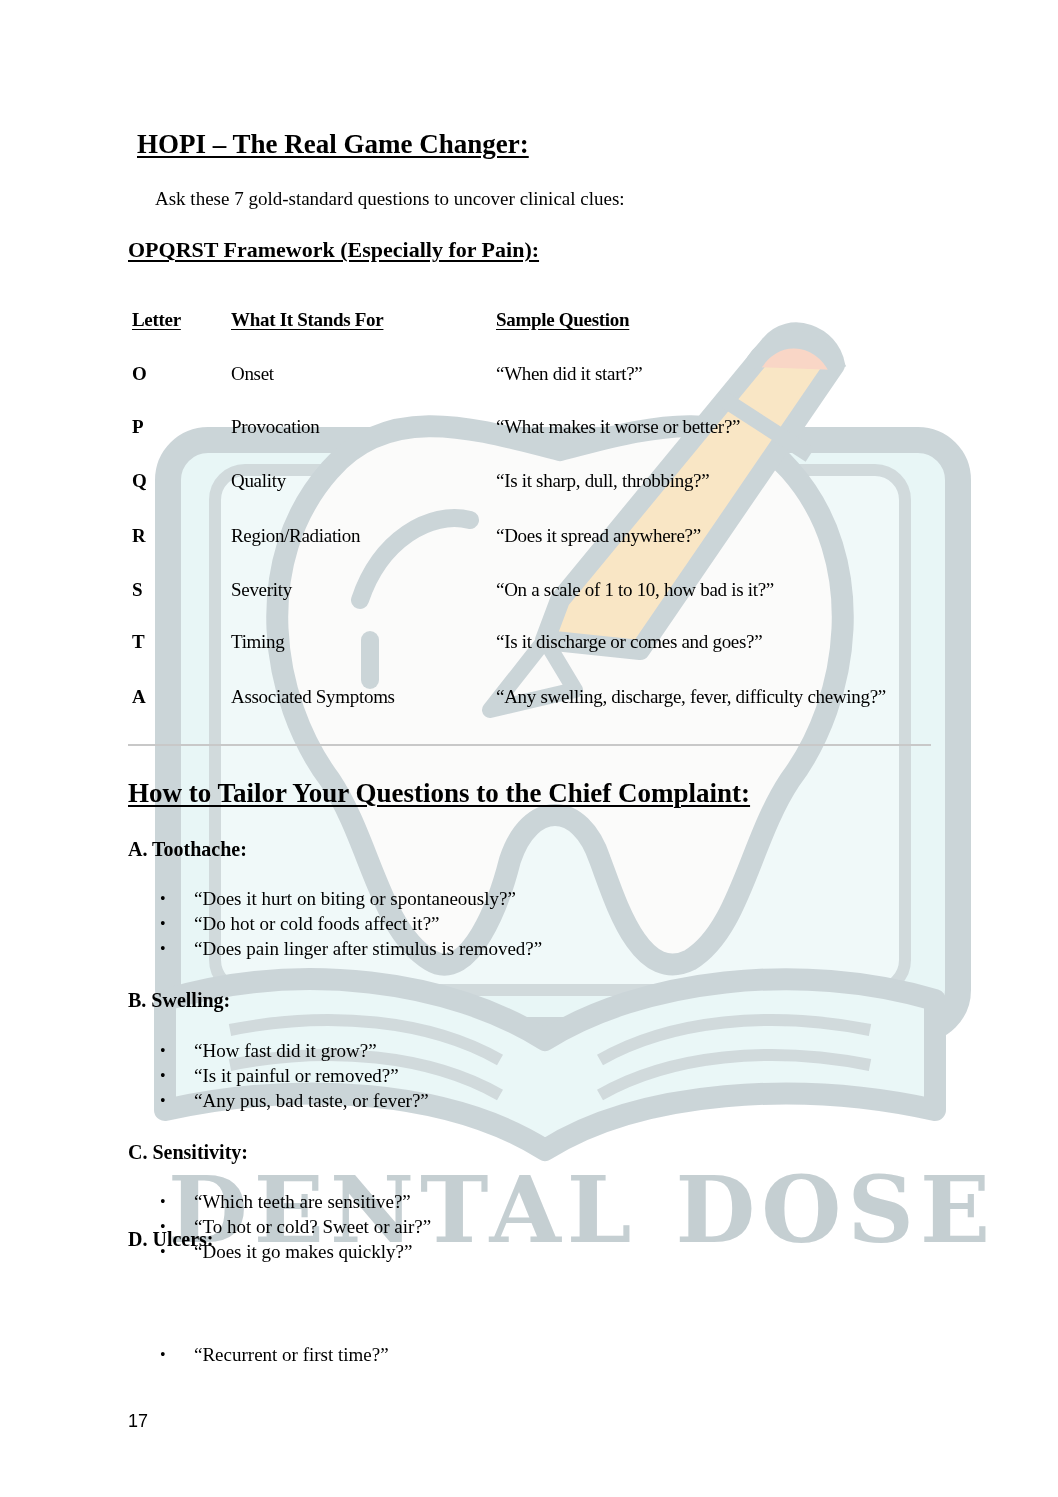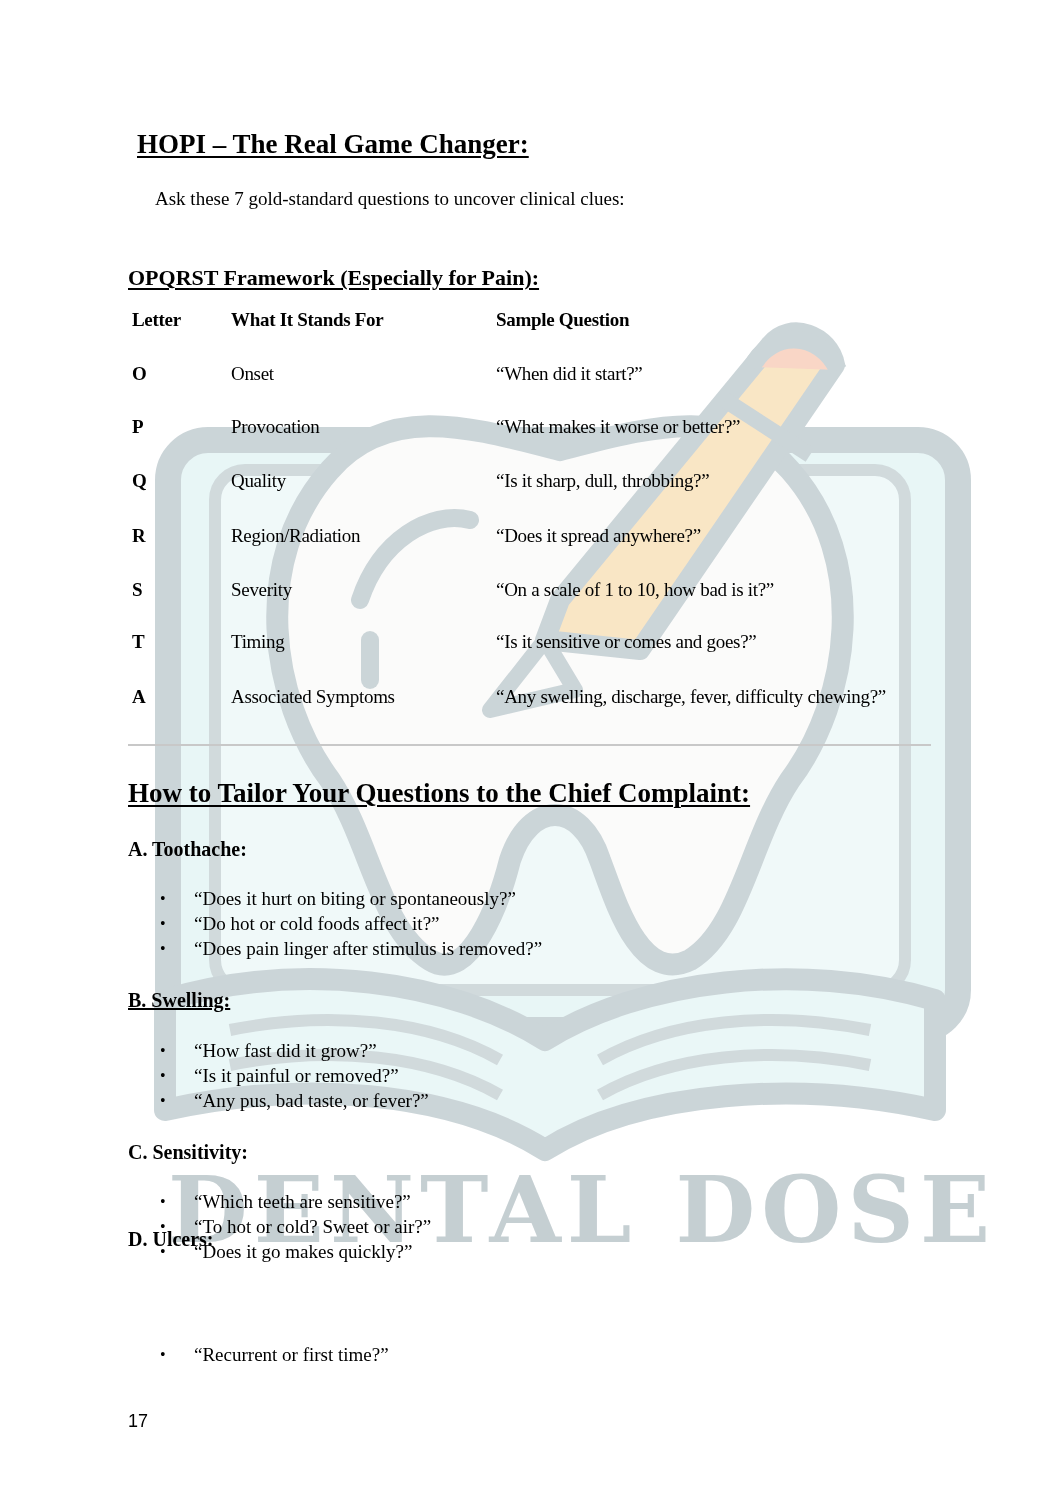--- a/index.html
+++ b/index.html
@@ -5,21 +5,21 @@
   html, body { margin:0; padding:0; background:#ffffff; }
   body { width:1058px; height:1497px; position:relative; overflow:hidden;
          font-family:"Liberation Serif", "DejaVu Serif", serif; color:#000; }
   .wm { position:absolute; left:0; top:0; width:1058px; height:1497px; z-index:0; pointer-events:none; }
   .content { position:absolute; left:0; top:0; width:1058px; height:1497px; z-index:1; }
   .abs { position:absolute; white-space:nowrap; }
   .h1 { font-weight:bold; font-size:27px; text-decoration:underline; text-decoration-thickness:2px; text-underline-offset:3px; }
   .h2 { font-weight:bold; font-size:22px; text-decoration:underline; text-underline-offset:3px; }
   .h3 { font-weight:bold; font-size:20px; }
   .body { font-size:19px; }
-  .th { font-weight:bold; font-size:19px; text-underline-offset:3px; letter-spacing:-0.3px; }
+  .th { font-weight:bold; font-size:19px; text-decoration:underline; text-underline-offset:3px; letter-spacing:-0.3px; }
   .letter { font-weight:bold; font-size:19px; }
   .cell { font-size:19px; letter-spacing:-0.3px; }
   .bullet-list { position:absolute; margin:0; padding:0; list-style:none; }
   .bullet-list li { font-size:19px; line-height:25px; position:relative; padding-left:34px; white-space:nowrap; }
   .bullet-list li .dot { position:absolute; left:0; top:0; font-size:16px; }
   .hr { position:absolute; left:128px; top:744px; width:803px; height:2px; background:#c8c8c8; }
   .pagenum { font-family:"Liberation Sans", "DejaVu Sans", sans-serif; font-size:18px; }
 </style>
 </head>
 <body>
@@ -52,21 +52,21 @@
     <text x="168" y="1242" font-family="DejaVu Serif, serif" font-weight="bold" font-size="92" fill="#bcc7cb" letter-spacing="6">DENTAL DOSE</text>
   </g>
 </svg>
 
 <div class="content">
 
   <div class="abs h1" style="left:137px; top:129px;">HOPI – The Real Game Changer:</div>
 
   <div class="abs body" style="left:128px; top:188px;margin-left:27px;">Ask these 7 gold-standard questions to uncover clinical clues:</div>
 
-  <div class="abs h2" style="left:128px; top:237px;margin-top:28px;">OPQRST Framework (Especially for Pain):</div>
+  <div class="abs h2" style="left:128px; top:237px;">OPQRST Framework (Especially for Pain):</div>
 
   <div>
     <div class="abs th" style="left:132px; top:309px;">Letter</div>
     <div class="abs th" style="left:231px; top:309px;">What It Stands For</div>
     <div class="abs th" style="left:496px; top:309px;">Sample Question</div>
 
     <div>
       <div class="abs letter" style="left:132px; top:363px;">O</div>
       <div class="abs cell" style="left:231px; top:363px;">Onset</div>
       <div class="abs cell" style="left:496px; top:363px;">“When did it start?”</div>
@@ -87,41 +87,41 @@
       <div class="abs cell" style="left:496px; top:525px;">“Does it spread anywhere?”</div>
     </div>
     <div>
       <div class="abs letter" style="left:132px; top:579px;">S</div>
       <div class="abs cell" style="left:231px; top:579px;">Severity</div>
       <div class="abs cell" style="left:496px; top:579px;">“On a scale of 1 to 10, how bad is it?”</div>
     </div>
     <div>
       <div class="abs letter" style="left:132px; top:631px;">T</div>
       <div class="abs cell" style="left:231px; top:631px;">Timing</div>
-      <div class="abs cell" style="left:496px; top:631px;">“Is it sensitive or comes and goes?”</div>
+      <div class="abs cell" style="left:496px; top:631px;">“Is it discharge or comes and goes?”</div>
     </div>
     <div>
       <div class="abs letter" style="left:132px; top:686px;">A</div>
       <div class="abs cell" style="left:231px; top:686px;">Associated Symptoms</div>
       <div class="abs cell" style="left:496px; top:686px;">“Any swelling, discharge, fever, difficulty chewing?”</div>
     </div>
   </div>
 
   <div class="hr"></div>
 
   <div class="abs h1" style="left:128px; top:778px; font-size:27px;">How to Tailor Your Questions to the Chief Complaint:</div>
 
   <div class="abs h3" style="left:128px; top:838px;">A. Toothache:</div>
   <ul class="bullet-list" style="left:160px; top:886px;">
     <li><span class="dot">•</span><span>“Does it hurt on biting or spontaneously?”</span></li>
     <li><span class="dot">•</span><span>“Do hot or cold foods affect it?”</span></li>
     <li><span class="dot">•</span><span>“Does pain linger after stimulus is removed?”</span></li>
   </ul>
 
-  <div class="abs h3" style="left:128px; top:989px;text-decoration:underline;">B. Swelling:</div>
+  <div class="abs h3" style="left:128px; top:989px;">B. Swelling:</div>
   <ul class="bullet-list" style="left:160px; top:1038px;">
     <li><span class="dot">•</span><span>“How fast did it grow?”</span></li>
     <li><span class="dot">•</span><span>“Is it painful or removed?”</span></li>
     <li><span class="dot">•</span><span>“Any pus, bad taste, or fever?”</span></li>
   </ul>
 
   <div class="abs h3" style="left:128px; top:1141px;">C. Sensitivity:</div>
   <ul class="bullet-list" style="left:160px; top:1189px;">
     <li><span class="dot">•</span><span>“Which teeth are sensitive?”</span></li>
     <li><span class="dot">•</span><span>“To hot or cold? Sweet or air?”</span></li>

